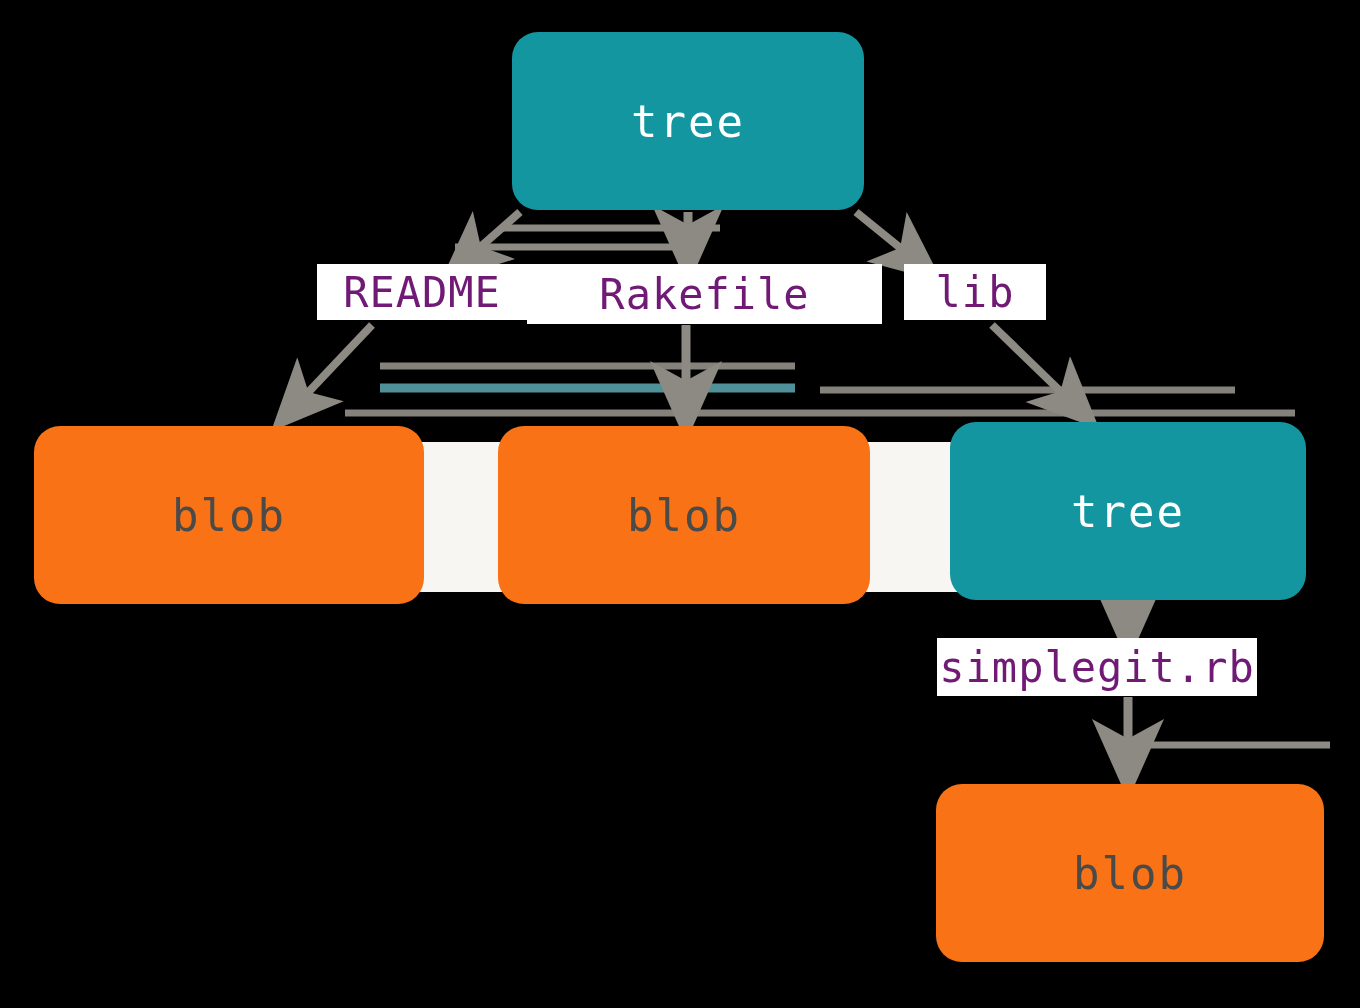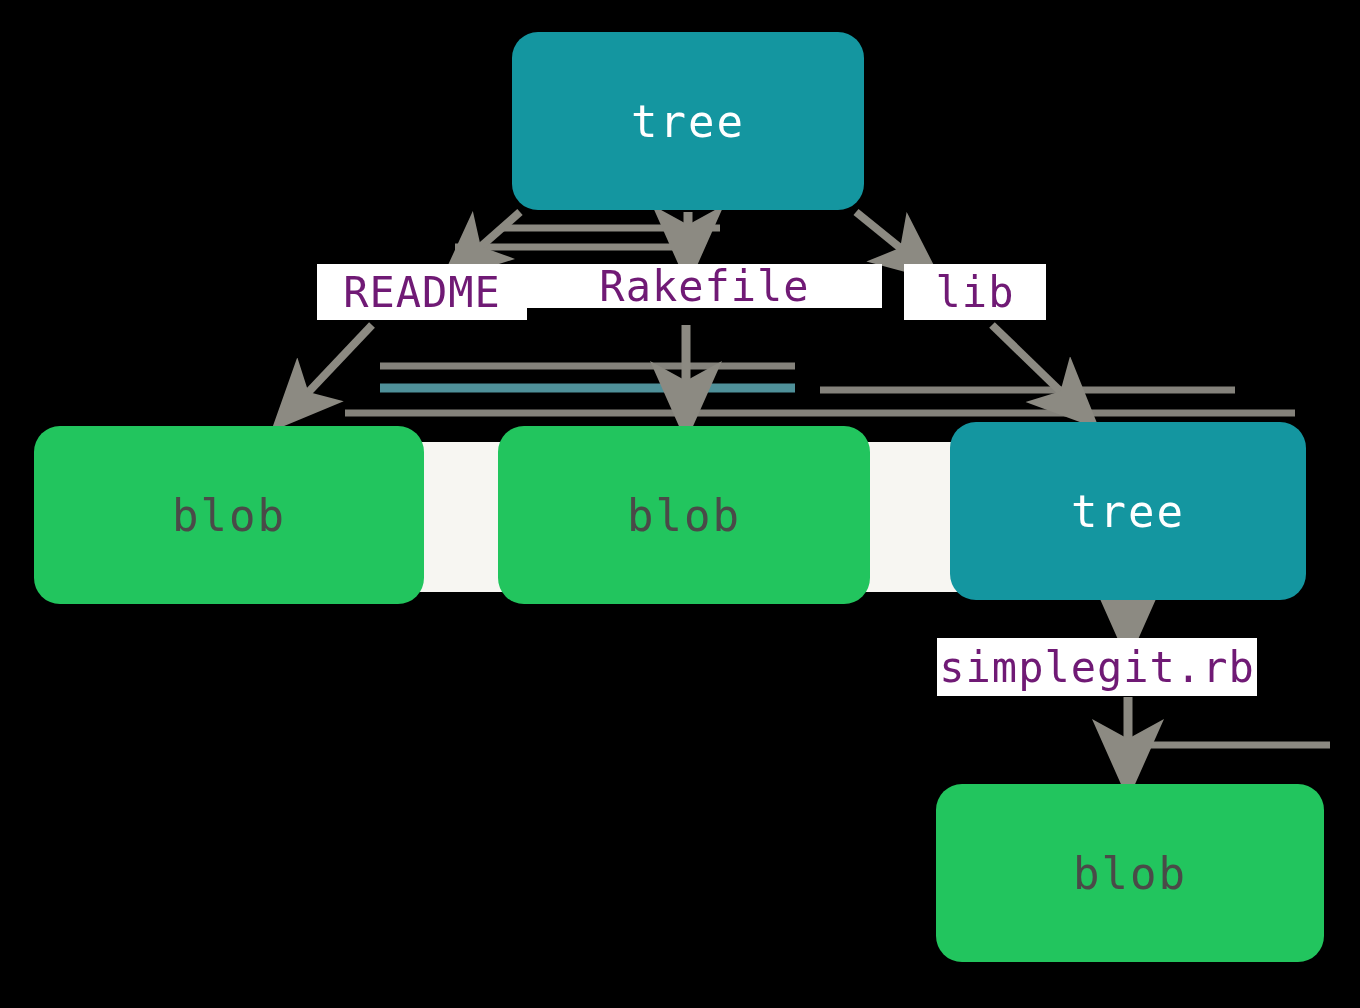--- a/index.html
+++ b/index.html
@@ -35,21 +35,21 @@
     font-family: "DejaVu Sans Mono", "Liberation Mono", monospace;
     font-size: 44px;
     letter-spacing: 2px;
     z-index: 3;
   }
   .node-tree {
     background: #1496A0;
     color: #ffffff;
   }
   .node-blob {
-    background: #22c55e;
+    background: #f97316;
     color: #4a4a48;
   }
   .edge-label {
     position: absolute;
     background: #ffffff;
     color: #701a75;
     font-family: "DejaVu Sans Mono", "Liberation Mono", monospace;
     font-size: 42px;
     letter-spacing: 1px;
     display: flex;
@@ -128,19 +128,19 @@
   <div class="node node-tree" style="left:950px; top:422px; width:356px; height:178px;">
     <span>tree</span>
   </div>
 
   <div class="node node-blob" style="left:936px; top:784px; width:388px; height:178px;">
     <span>blob</span>
   </div>
 
   <div class="edge-label" style="left:317px; top:264px; width:210px; height:56px;">README</div>
 
-  <div class="edge-label" style="left:527px; top:264px; width:355px; height:44px;">Rakefile</div>
+  <div class="edge-label" style="left:527px; top:264px; width:355px; height:60px;">Rakefile</div>
 
   <div class="edge-label" style="left:884px; top:264px; width:142px; height:56px;margin-left:20px;">lib</div>
 
   <div class="edge-label" style="left:937px; top:638px; width:320px; height:58px;">simplegit.rb</div>
 
 </div>
 
 </body></html>

